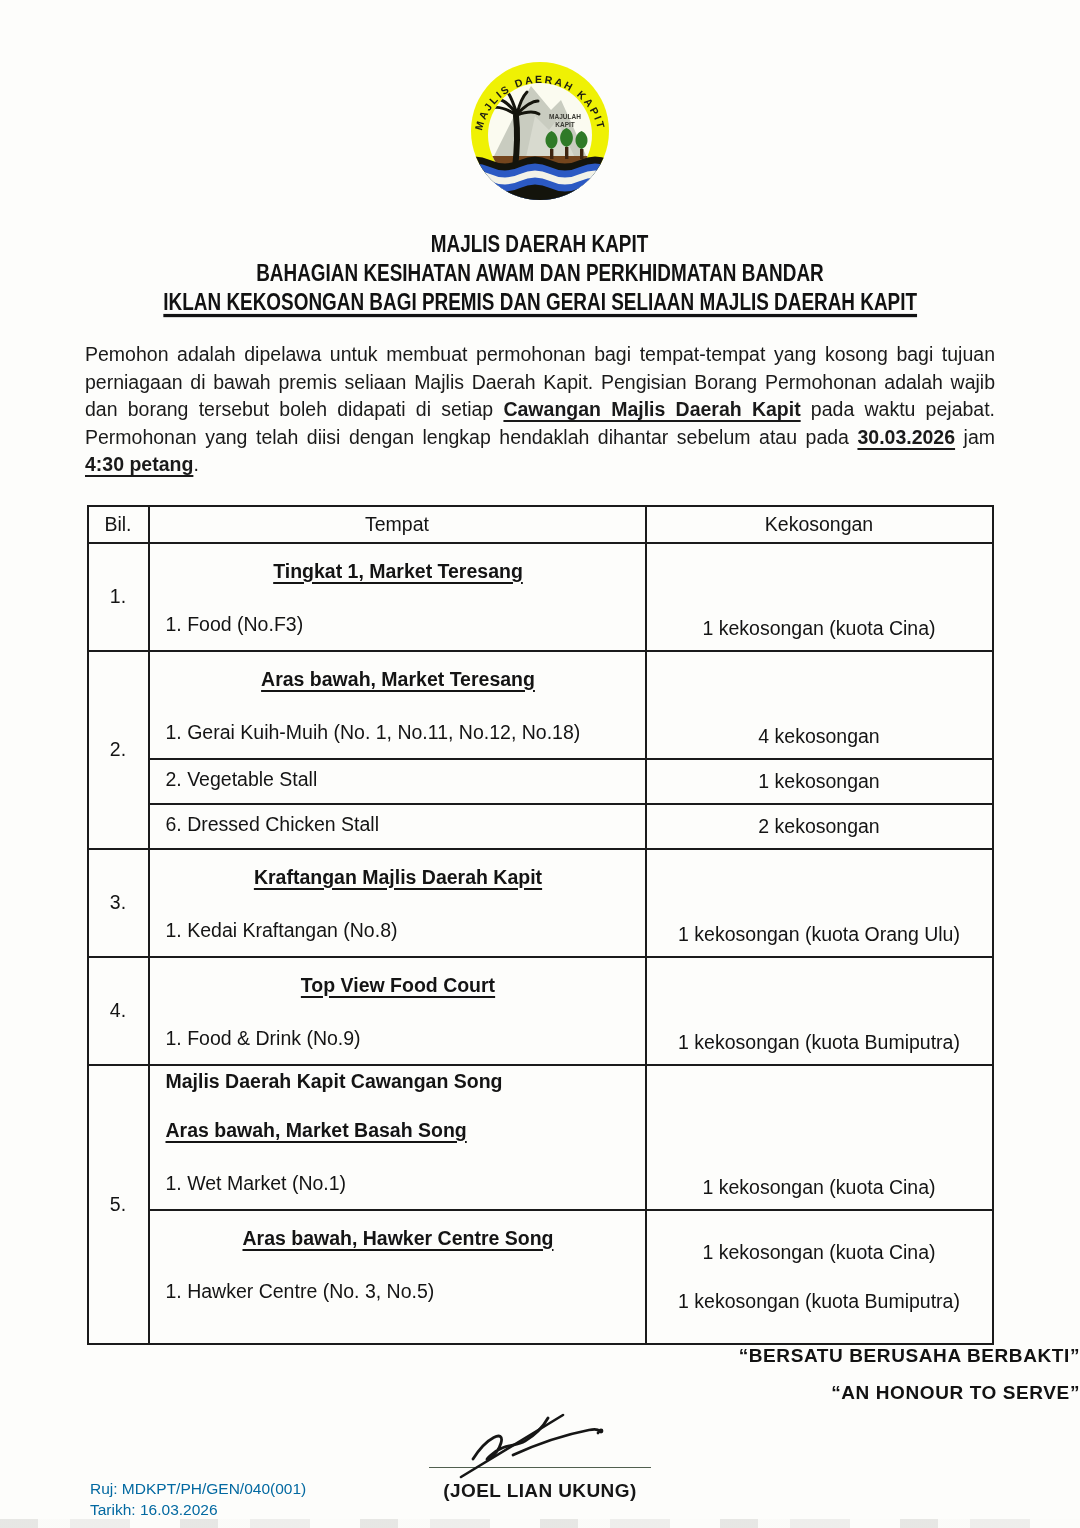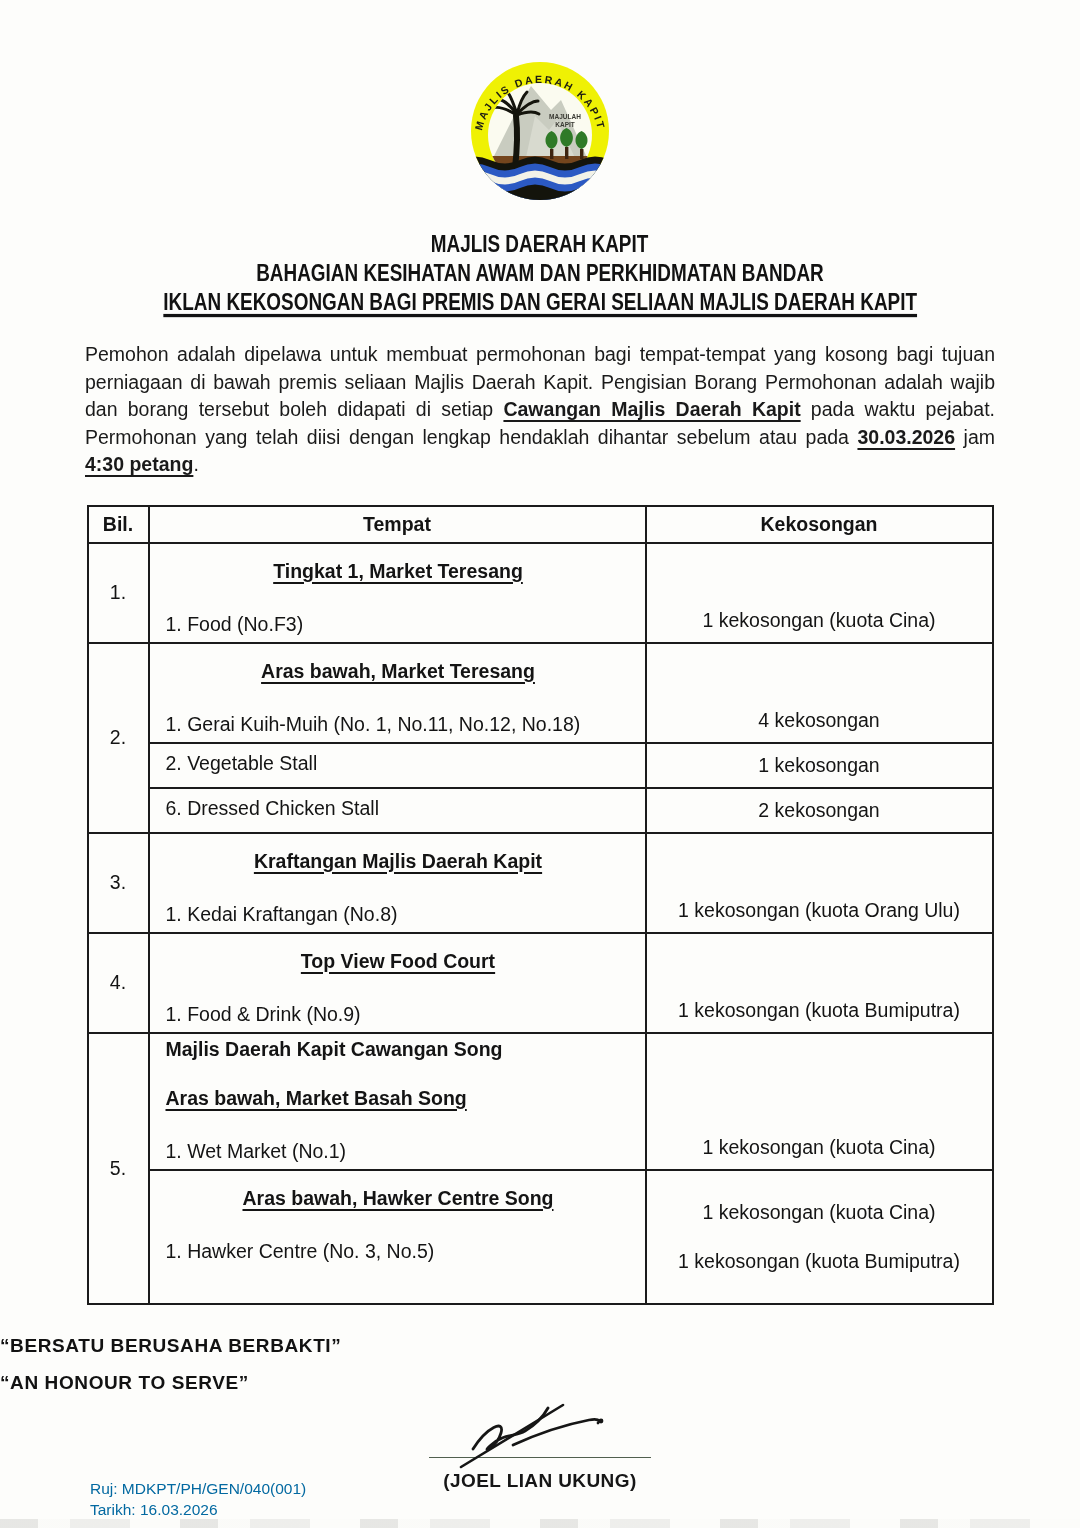--- a/index.html
+++ b/index.html
@@ -51,46 +51,46 @@
     border-collapse: collapse;
     table-layout: fixed;
     font-size: 19.5px;
     color: #141414;
   }
   table.vacancy col.c-bil { width: 61px; }
   table.vacancy col.c-tempat { width: 497px; }
   table.vacancy col.c-kek { width: 347px; }
   table.vacancy th, table.vacancy td { border: 2px solid #1b1b1b; }
   table.vacancy th {
-    font-weight: bold;
+    font-weight: normal;
     font-size: 19.5px;
     height: 37px;
     text-align: center;
     vertical-align: middle;
     border-bottom-width: 2.5px;
   }
   tr.major > td { border-top-width: 2.5px; }
   tr.minor > td { border-top-width: 1.5px; }
   td.bil { text-align: center; vertical-align: middle; font-size: 19.5px; }
   td.tempat { padding: 0 14px 0 16px; vertical-align: top; }
   td.vac { text-align: center; vertical-align: bottom; padding-bottom: 10px; }
   td.vac.vmid { vertical-align: middle; padding-bottom: 0; }
   .grp-title { font-weight: bold; padding-top: 4px; }
   .heading { font-weight: bold; padding-top: 16px; text-align: center; }
   .heading .hu, .grp-heading .hu {
     text-decoration: underline;
     text-decoration-thickness: 2px;
     text-underline-offset: 4px;
   }
   .grp-heading { font-weight: bold; padding-top: 26px; }
-  .item { padding-top: 30px; padding-bottom: 6px; }
+  .item { padding-top: 30px; padding-bottom: 14px; }
   .item.tight { padding-top: 8px; padding-bottom: 12px; }
   .item.last-b { padding-bottom: 40px; }
   .vac-line + .vac-line { margin-top: 26px; }
-  .mottos { text-align: left; margin-top: 30px; }
+  .mottos { text-align: right; }
   .motto {
     font-weight: bold;
     font-size: 19px;
     letter-spacing: 0.6px;
     color: #121212;
   }
   .motto + .motto { margin-top: 15px; }
   .sig-block { text-align: center; margin-top: 6px; }
   .sig-line {
     position: relative;

